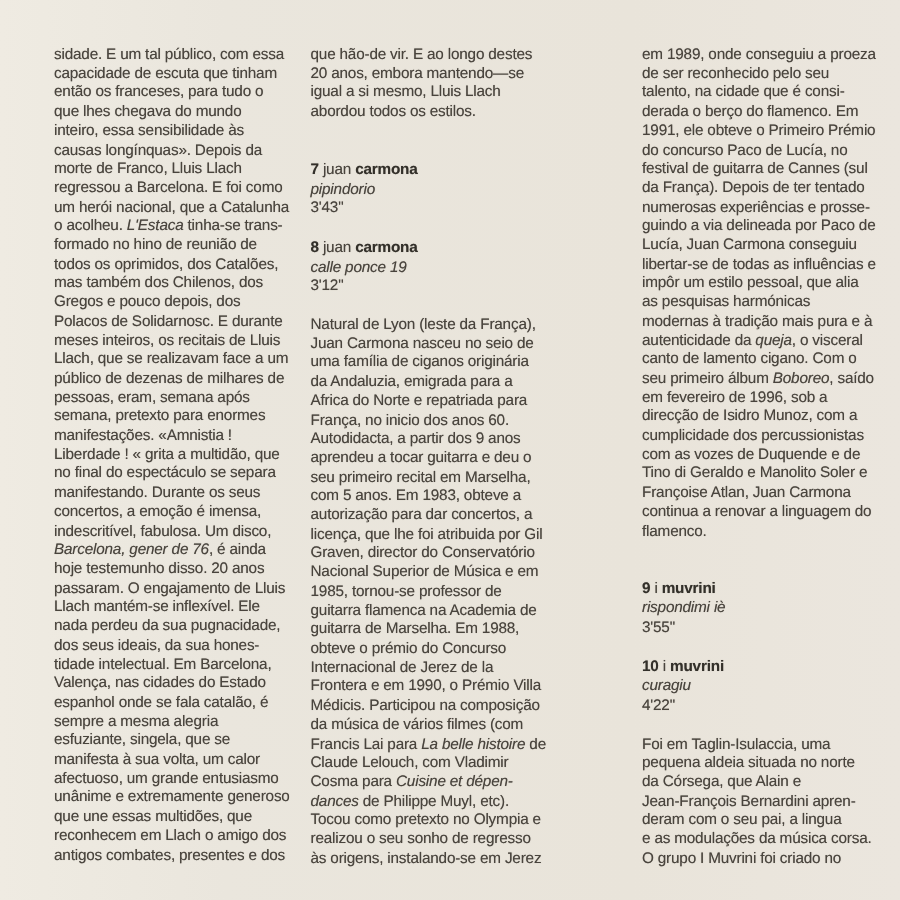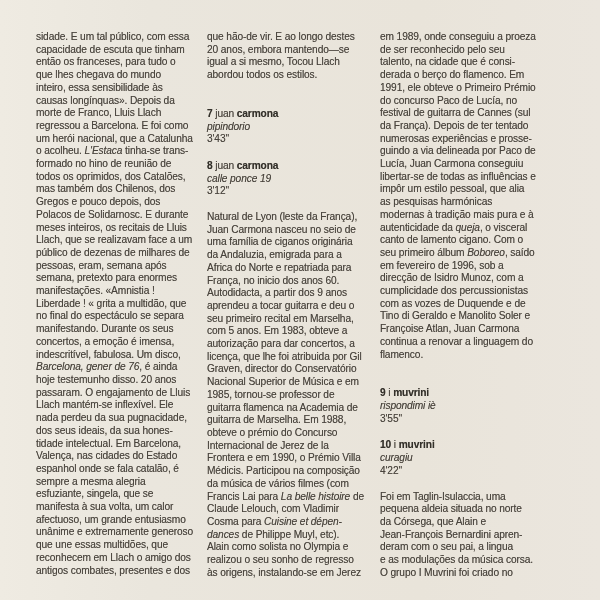--- a/index.html
+++ b/index.html
@@ -12,21 +12,21 @@
     position:absolute;left:0;top:0;bottom:0;width:16px;z-index:2;
     background:linear-gradient(90deg,#120f0c 0px,#241f1a 2px,#55four 0,#5c5448 4px,#a39a8c 7px,#d6cfc2 10px,#e7e2d8 12px,rgba(238,234,225,0) 16px);
   }
   .column{
     position:absolute;top:31px;width:172px;color:#49443d;
     font-size:10.2px;line-height:12.7px;letter-spacing:-0.12px;
     text-shadow:0 0 0.45px rgba(73,68,61,0.55);
   }
   .col-left{left:36px;}
   .col-mid{left:207px;}
-  .col-right{left:380px;}
+  .col-right{left:428px;}
   .block{margin:0;}
   .block-para + .block-track{margin-top:26px;}
   .block-track + .block-track{margin-top:14px;}
   .block-track + .block-para{margin-top:13px;}
   .line{white-space:nowrap;}
   .line b{font-weight:bold;color:#35312b;}
   .line i{}
   .track-heading b{color:#33302a;}
 </style>
 </head>
@@ -78,21 +78,21 @@
         <div class="line"><span>unânime e extremamente generoso</span></div>
         <div class="line"><span>que une essas multidões, que</span></div>
         <div class="line"><span>reconhecem em Llach o amigo dos</span></div>
         <div class="line"><span>antigos combates, presentes e dos</span></div>
       </div>
     </div>
   <div class="column col-mid">
       <div class="block block-para">
         <div class="line"><span>que hão-de vir. E ao longo destes</span></div>
         <div class="line"><span>20 anos, embora mantendo—se</span></div>
-        <div class="line"><span>igual a si mesmo, Tocou Llach</span></div>
+        <div class="line"><span>igual a si mesmo, Lluis Llach</span></div>
         <div class="line"><span>abordou todos os estilos.</span></div>
       </div>
       <div class="block block-track">
         <div class="line track-heading"><b>7</b><span> juan </span><b>carmona</b></div>
         <div class="line"><i>pipindorio</i></div>
         <div class="line"><span>3'43"</span></div>
       </div>
       <div class="block block-track">
         <div class="line track-heading"><b>8</b><span> juan </span><b>carmona</b></div>
         <div class="line"><i>calle ponce 19</i></div>
@@ -118,21 +118,21 @@
         <div class="line"><span>guitarra de Marselha. Em 1988,</span></div>
         <div class="line"><span>obteve o prémio do Concurso</span></div>
         <div class="line"><span>Internacional de Jerez de la</span></div>
         <div class="line"><span>Frontera e em 1990, o Prémio Villa</span></div>
         <div class="line"><span>Médicis. Participou na composição</span></div>
         <div class="line"><span>da música de vários filmes (com</span></div>
         <div class="line"><span>Francis Lai para </span><i>La belle histoire</i><span> de</span></div>
         <div class="line"><span>Claude Lelouch, com Vladimir</span></div>
         <div class="line"><span>Cosma para </span><i>Cuisine et dépen-</i></div>
         <div class="line"><i>dances</i><span> de Philippe Muyl, etc).</span></div>
-        <div class="line"><span>Alain como solista no Olympia e</span></div>
+        <div class="line"><span>Tocou como pretexto no Olympia e</span></div>
         <div class="line"><span>realizou o seu sonho de regresso</span></div>
         <div class="line"><span>às origens, instalando-se em Jerez</span></div>
       </div>
     </div>
   <div class="column col-right">
       <div class="block block-para">
         <div class="line"><span>em 1989, onde conseguiu a proeza</span></div>
         <div class="line"><span>de ser reconhecido pelo seu</span></div>
         <div class="line"><span>talento, na cidade que é consi-</span></div>
         <div class="line"><span>derada o berço do flamenco. Em</span></div>

